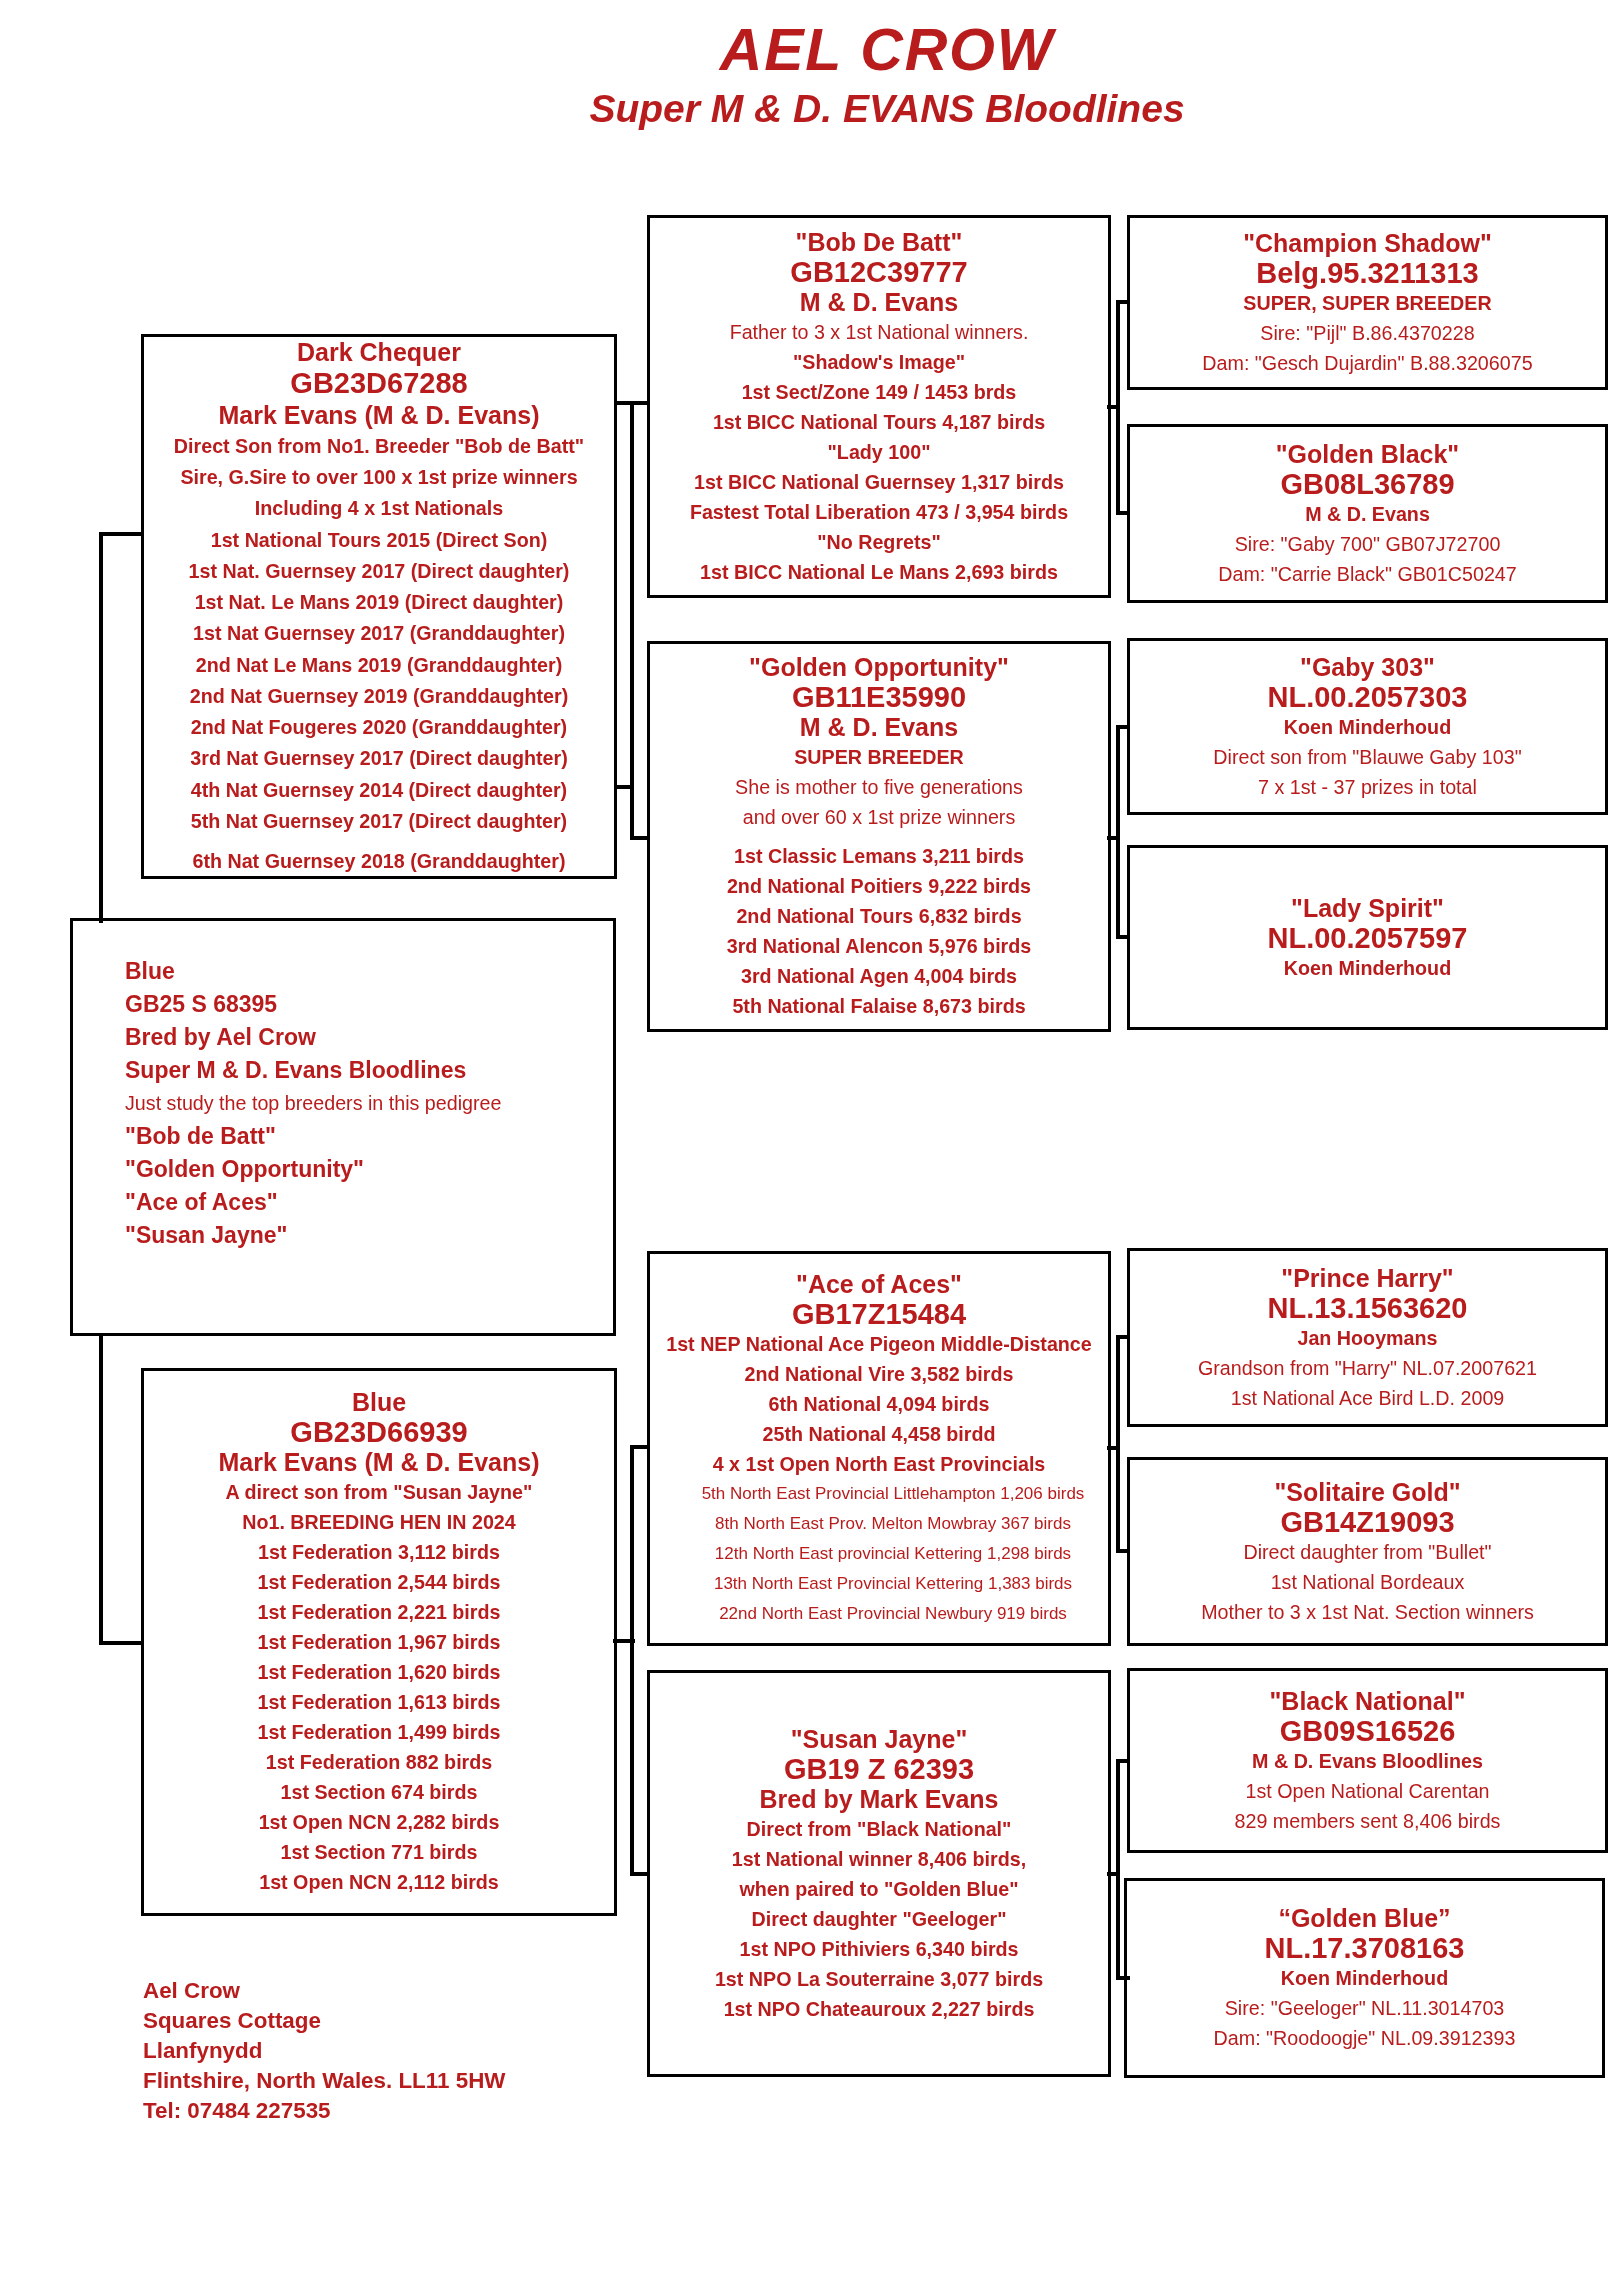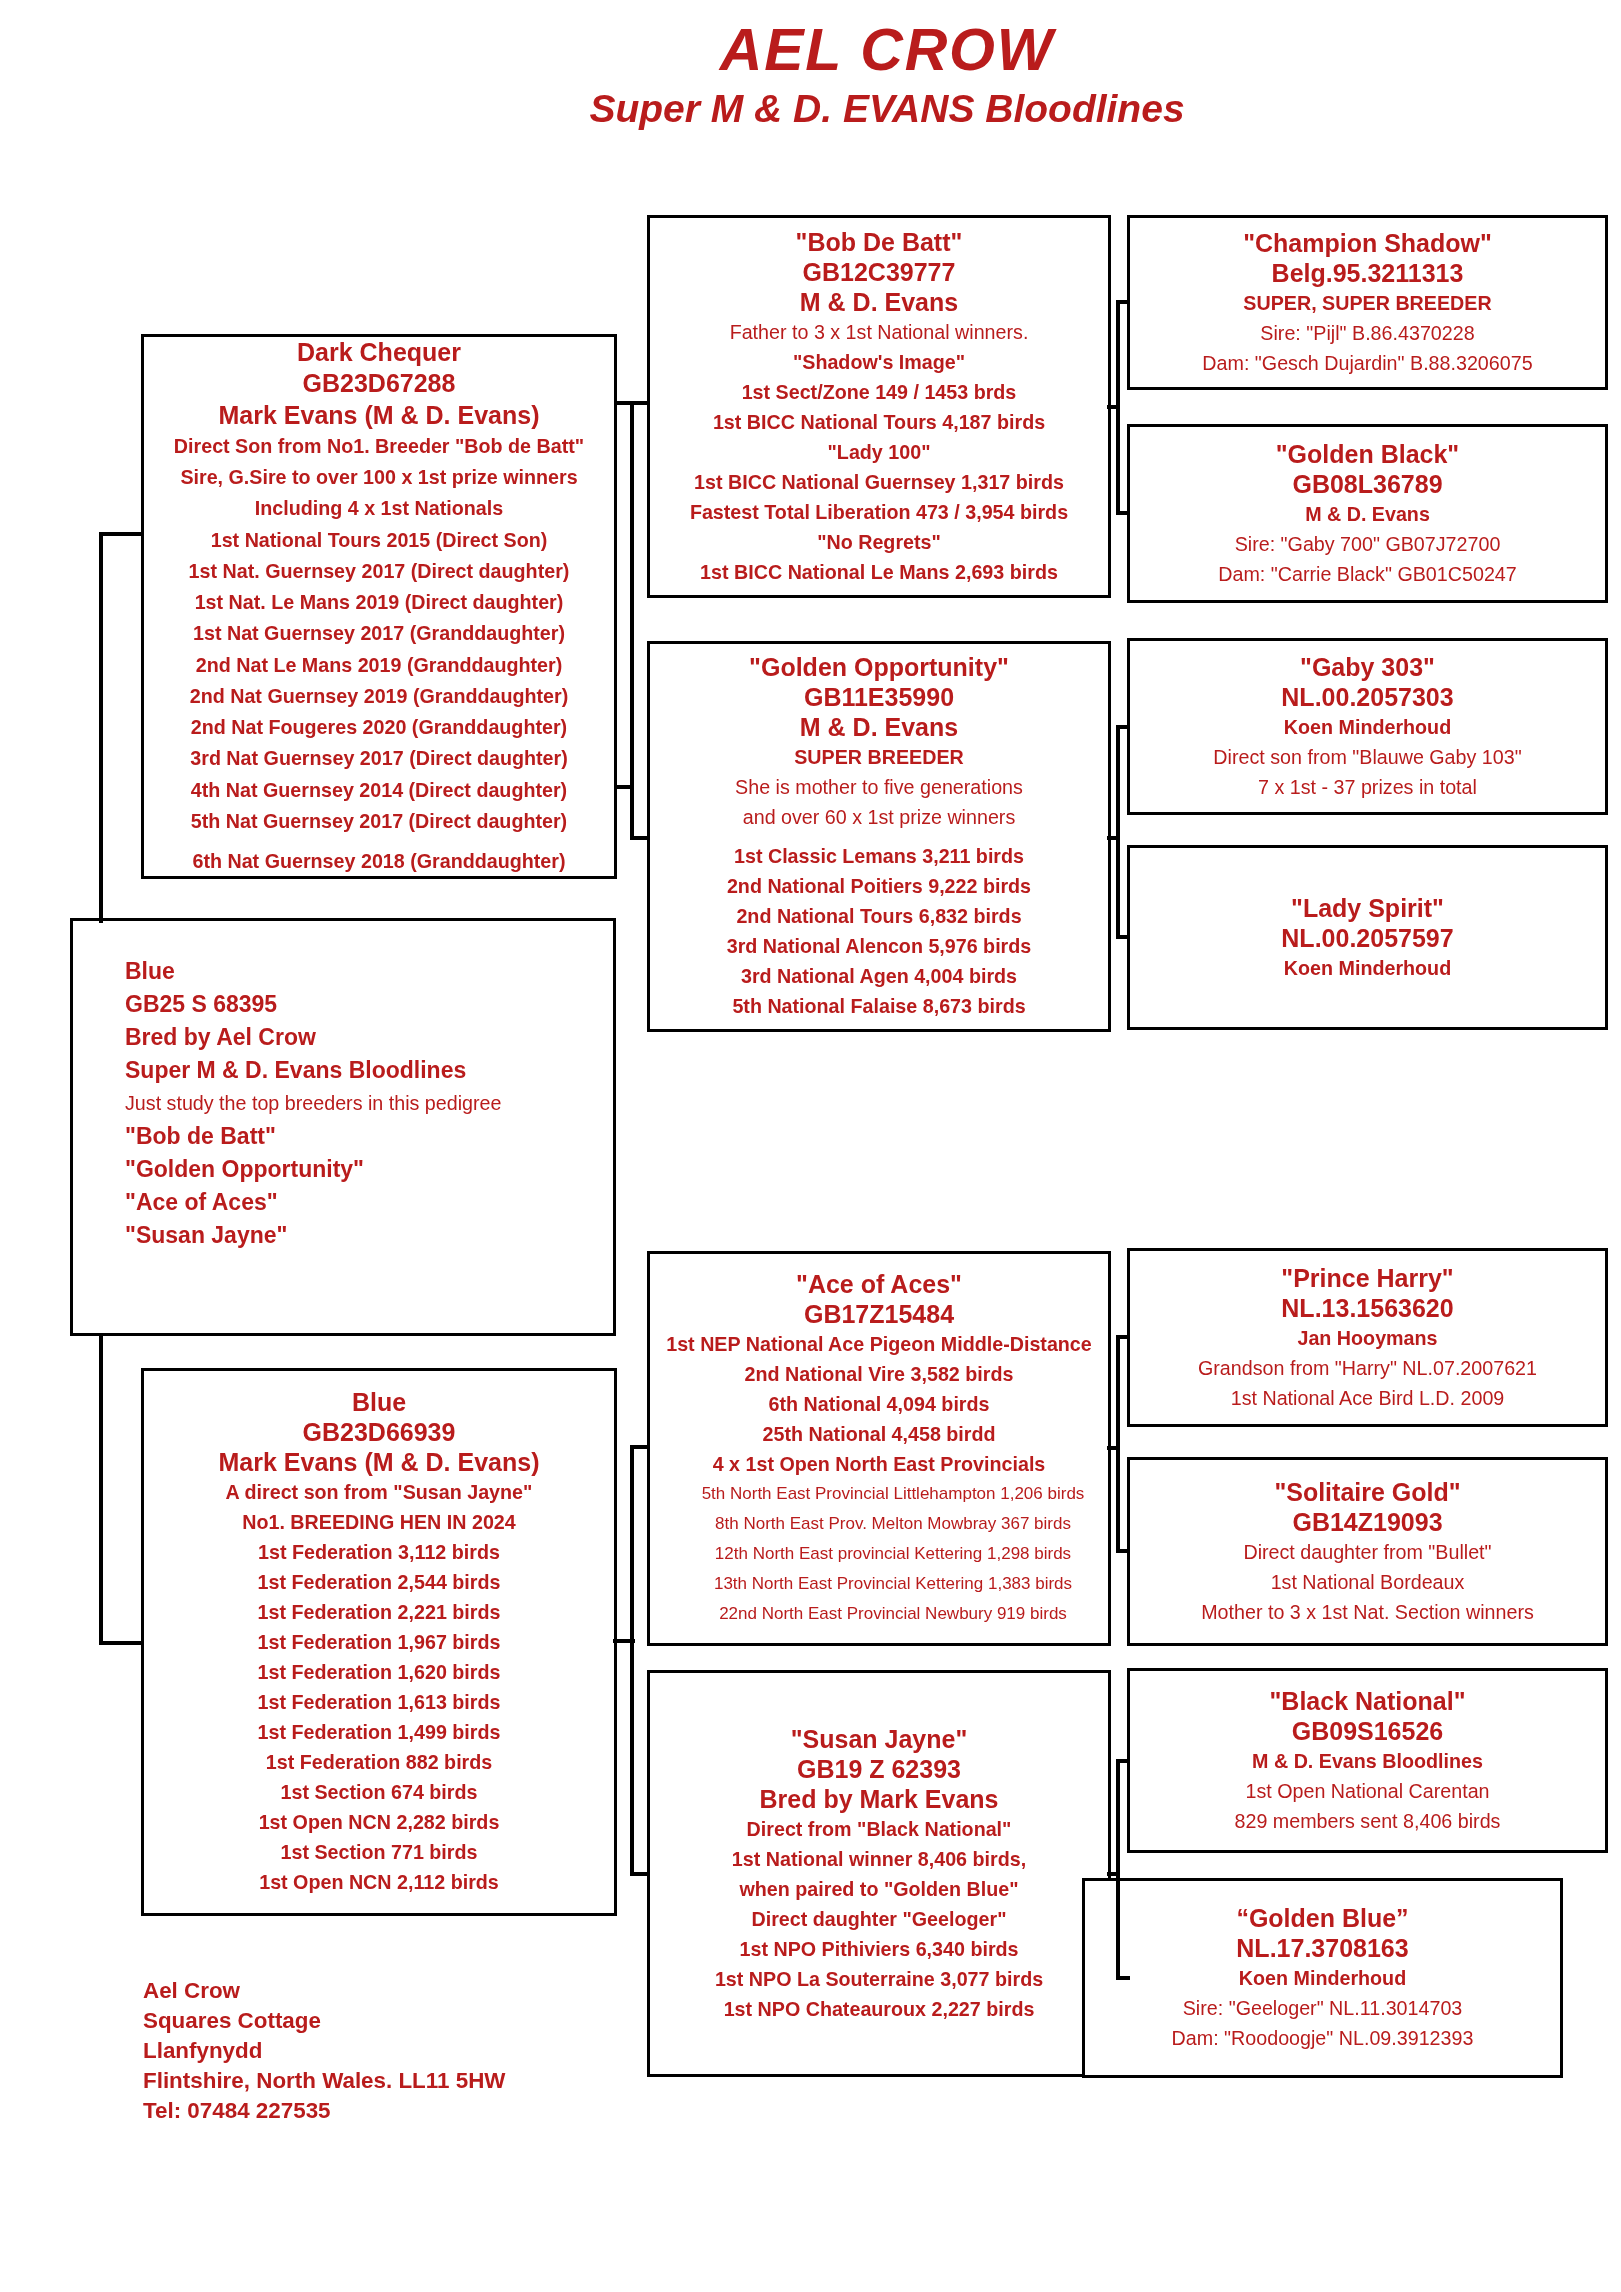--- a/index.html
+++ b/index.html
@@ -21,21 +21,21 @@
     position:absolute;
     border:3.6px solid #000;
     box-sizing:border-box;
     background:#fff;
     display:flex;flex-direction:column;justify-content:center;
     text-align:center;
     overflow:hidden;
   }
   .box .ln{line-height:30px;white-space:nowrap;}
   .ln.t{font-size:25px;font-weight:bold;}
-  .ln.i{font-size:25px;font-weight:bold;}
+  .ln.i{font-size:29px;font-weight:bold;}
   .ln.b{font-size:19.7px;font-weight:bold;}
   .ln.r{font-size:19.7px;font-weight:normal;}
   .ln.rs{font-size:17px;font-weight:normal;padding-left:28px;}
   .ln.bb{font-size:23px;font-weight:bold;}
   .ln.g{margin-top:9px;}
 
   #box-dark-chequer{left:141px;top:334px;width:476px;height:545px;justify-content:space-between;}
   #box-blue-subject{left:70px;top:918px;width:546px;height:418px;justify-content:flex-start;text-align:left;padding:34px 0 0 52px;}
   #box-blue-subject .ln{line-height:33px;}
   #box-blue-dam{left:141px;top:1368px;width:476px;height:548px;}
@@ -43,21 +43,21 @@
   #box-golden-opportunity{left:647px;top:641px;width:464px;height:391px;}
   #box-ace-of-aces{left:647px;top:1251px;width:464px;height:395px;}
   #box-susan-jayne{left:647px;top:1670px;width:464px;height:407px;}
   #box-champion-shadow{left:1127px;top:215px;width:481px;height:175px;}
   #box-golden-black{left:1127px;top:424px;width:481px;height:179px;}
   #box-gaby-303{left:1127px;top:638px;width:481px;height:177px;}
   #box-lady-spirit{left:1127px;top:845px;width:481px;height:185px;}
   #box-prince-harry{left:1127px;top:1248px;width:481px;height:179px;}
   #box-solitaire-gold{left:1127px;top:1457px;width:481px;height:189px;}
   #box-black-national{left:1127px;top:1668px;width:481px;height:185px;}
-  #box-golden-blue{left:1082px;top:1878px;width:481px;height:200px;}
+  #box-golden-blue{left:1124px;top:1878px;width:481px;height:200px;}
 
   
   .cl{position:absolute;background:#000;}
 
   
   #address-block{position:absolute;left:143px;top:1976px;text-align:left;}
   #address-block .ln{font-size:22.4px;font-weight:bold;line-height:30px;white-space:nowrap;}
 </style>
 </head>
 <body>

